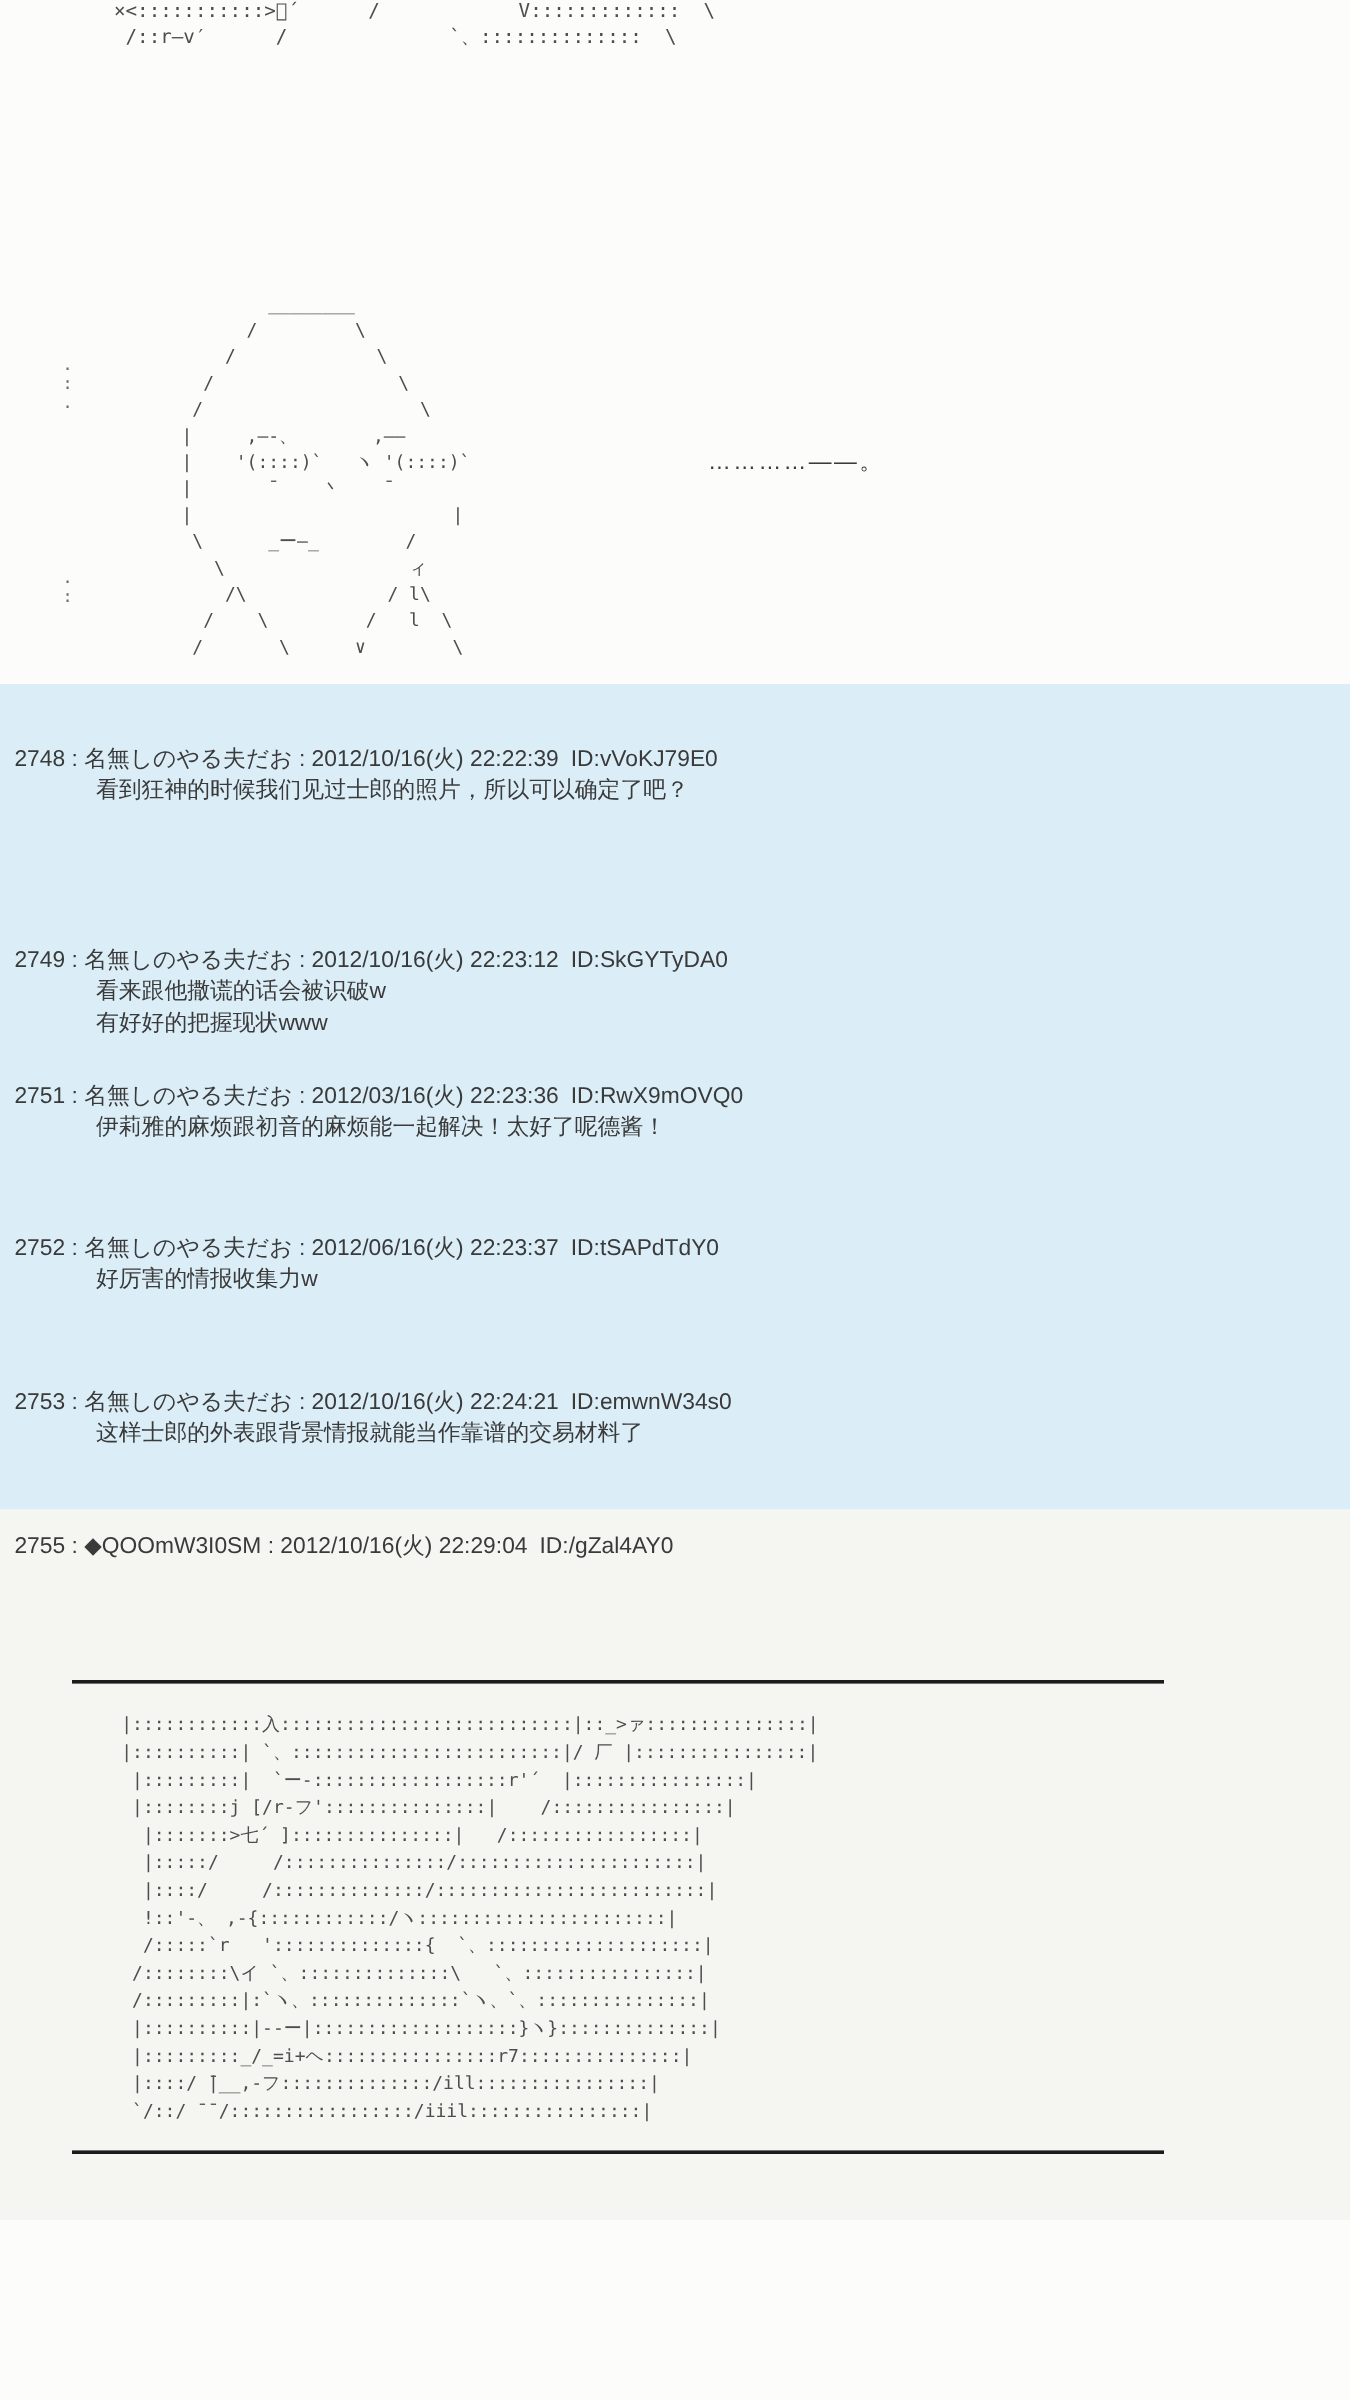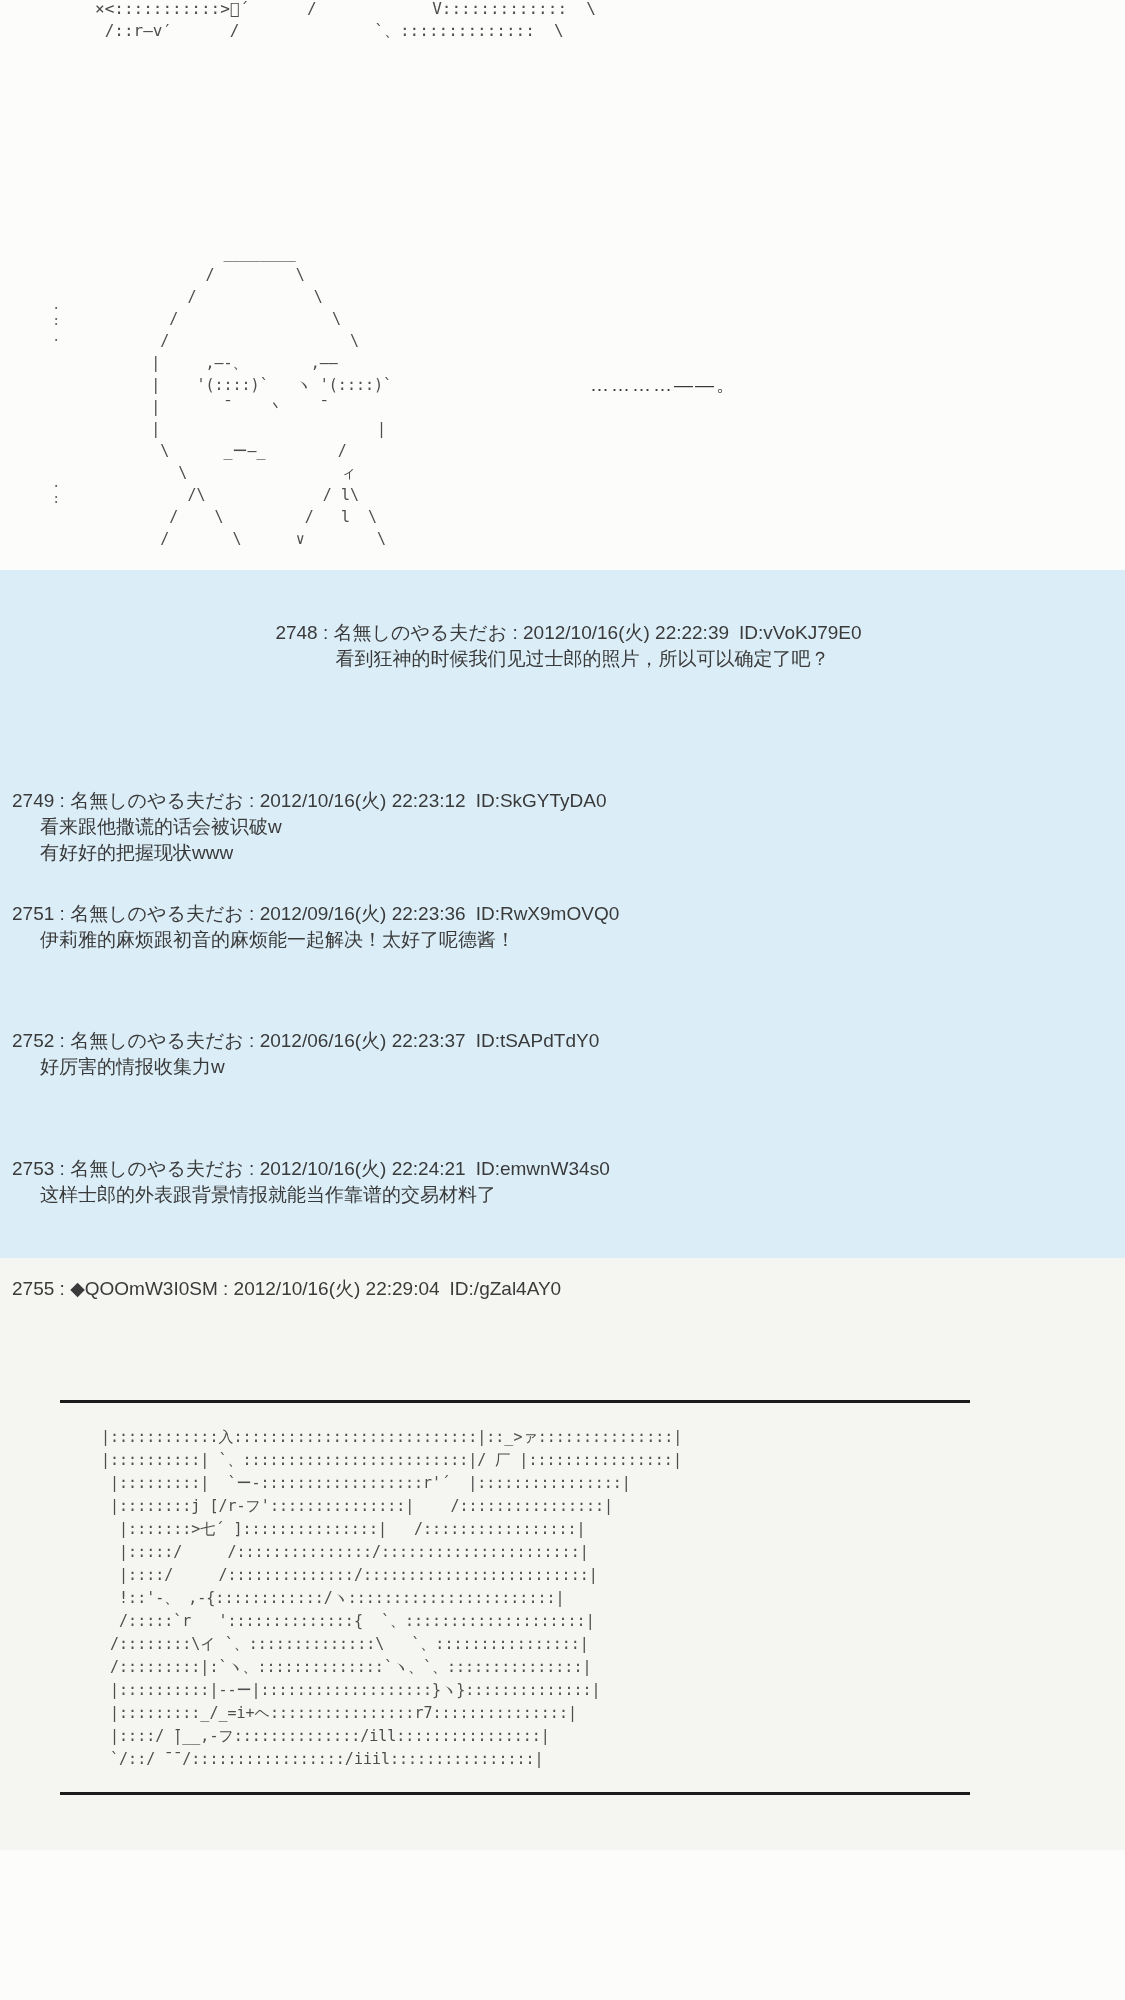--- a/index.html
+++ b/index.html
@@ -19,23 +19,23 @@
   }
   .aa-top-frag { left:95px;  top:-24px; font-size:16px; line-height:22px; }
   .aa-dots-a   { left:52px;  top:296px; font-size:14px; line-height:16px; color:#6b6b6b; }
   .aa-dots-b   { left:52px;  top:474px; font-size:14px; line-height:16px; color:#6b6b6b; }
   .aa-face     { left:70px;  top:242px; font-size:15px; line-height:22px; }
   .reaction    { position:absolute; left:590px; top:372px; font-size:19px;
                  letter-spacing:2px; color:#3a3a3a; }
 
   .post { position:absolute; left:0; width:100%; }
   .post-header { padding-left:12px; font-size:19px; line-height:26px; white-space:pre; }
-  .post-body   { padding-left:40px; font-size:19px; line-height:26px; }
+  .post-body   { padding-left:80px; font-size:19px; line-height:26px; }
   .post-id     { margin-left:10px; }
-  .p2748 { top:50px;text-align:center; }  .p2749 { top:178px;margin-top:40px; } .p2751 { top:331px; }
+  .p2748 { top:50px; }  .p2749 { top:178px;margin-top:40px; } .p2751 { top:331px; }
   .p2752 { top:458px; } .p2753 { top:586px; } .p2755 { top:18px; }
 
   .aa-divider { position:absolute; left:60px; width:910px; height:3px; background:#1b1b1b; }
   .divider-top    { top:142px; }
   .divider-bottom { top:534px; }
   .aa-large       { left:92px;  top:168px; font-size:15px; line-height:23px; }
   .aa-bottom-frag { left:128px; top:692px; font-size:16px; line-height:21px; }
 </style>
 </head>
 <body>
@@ -79,21 +79,21 @@
 
     <article class="post p2749">
       <div class="post-header"><span>2749</span><span> : </span><span>名無しのやる夫だお</span><span> : </span><span>2012/10/16(火) 22:23:12</span><span class="post-id">ID:SkGYTyDA0</span></div>
       <div class="post-body">
         <div>看来跟他撒谎的话会被识破w</div>
         <div>有好好的把握现状www</div>
       </div>
     </article>
 
     <article class="post p2751">
-      <div class="post-header"><span>2751</span><span> : </span><span>名無しのやる夫だお</span><span> : </span><span>2012/09/16(火) 22:23:36</span><span class="post-id">ID:RwX9mOVQ0</span></div>
+      <div class="post-header"><span>2751</span><span> : </span><span>名無しのやる夫だお</span><span> : </span><span>2012/03/16(火) 22:23:36</span><span class="post-id">ID:RwX9mOVQ0</span></div>
       <div class="post-body">
         <div>伊莉雅的麻烦跟初音的麻烦能一起解决！太好了呢德酱！</div>
       </div>
     </article>
 
     <article class="post p2752">
       <div class="post-header"><span>2752</span><span> : </span><span>名無しのやる夫だお</span><span> : </span><span>2012/06/16(火) 22:23:37</span><span class="post-id">ID:tSAPdTdY0</span></div>
       <div class="post-body">
         <div>好厉害的情报收集力w</div>
       </div>

